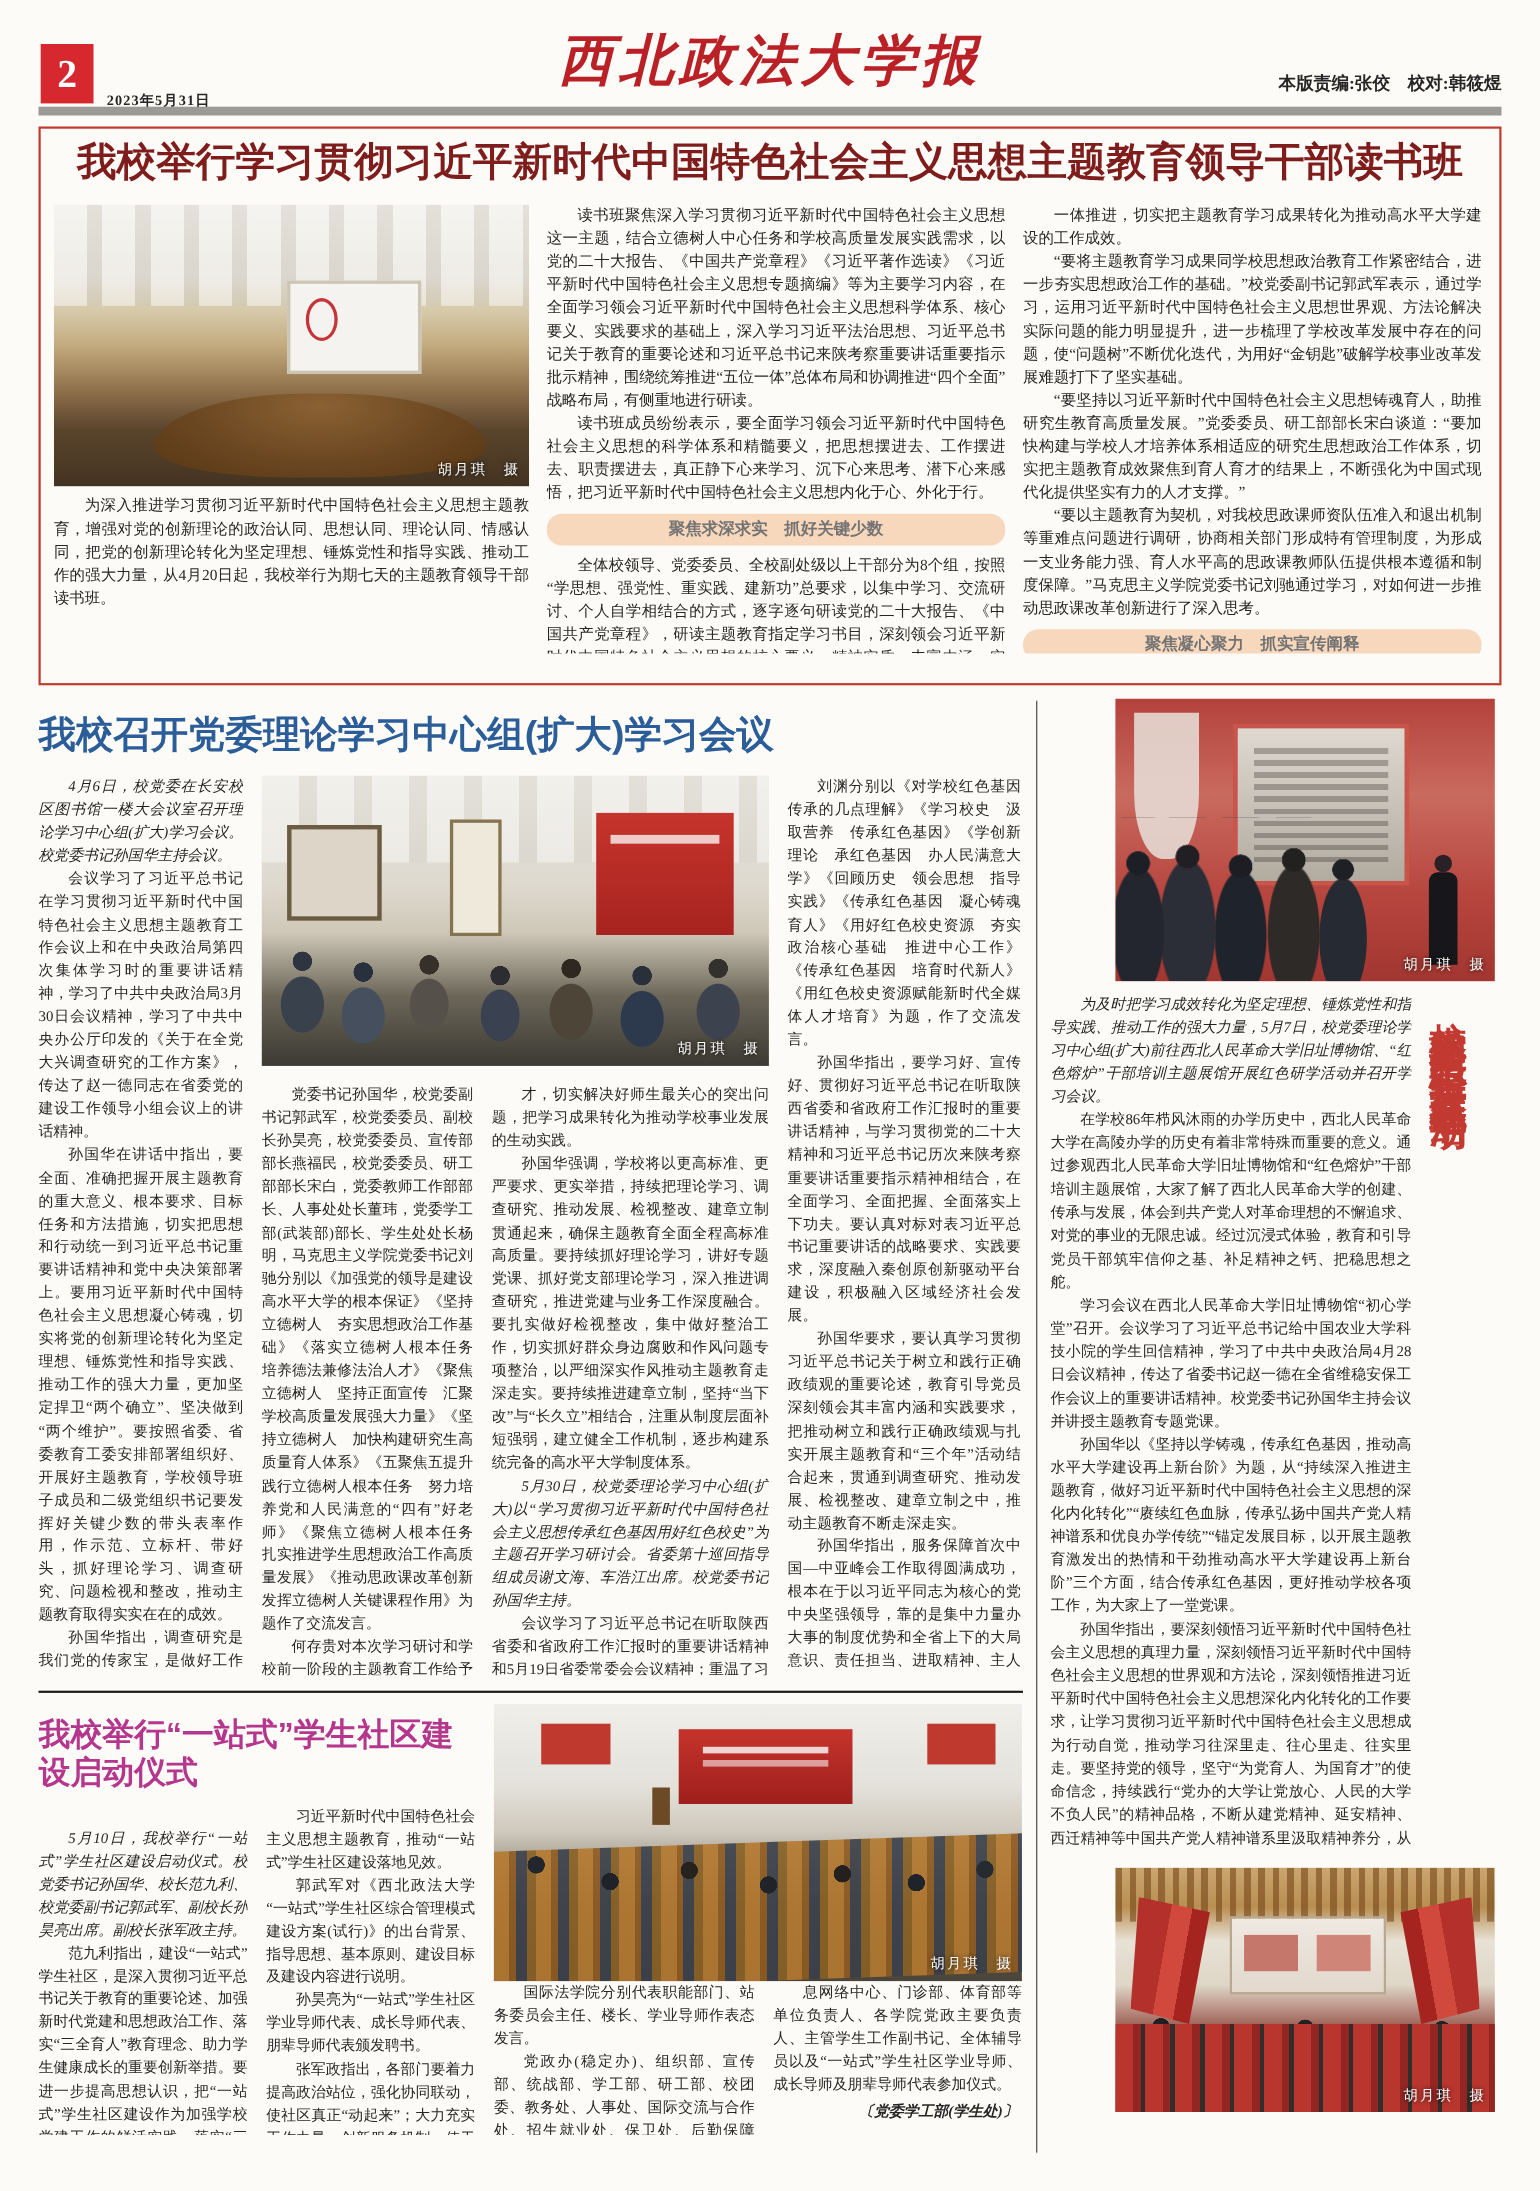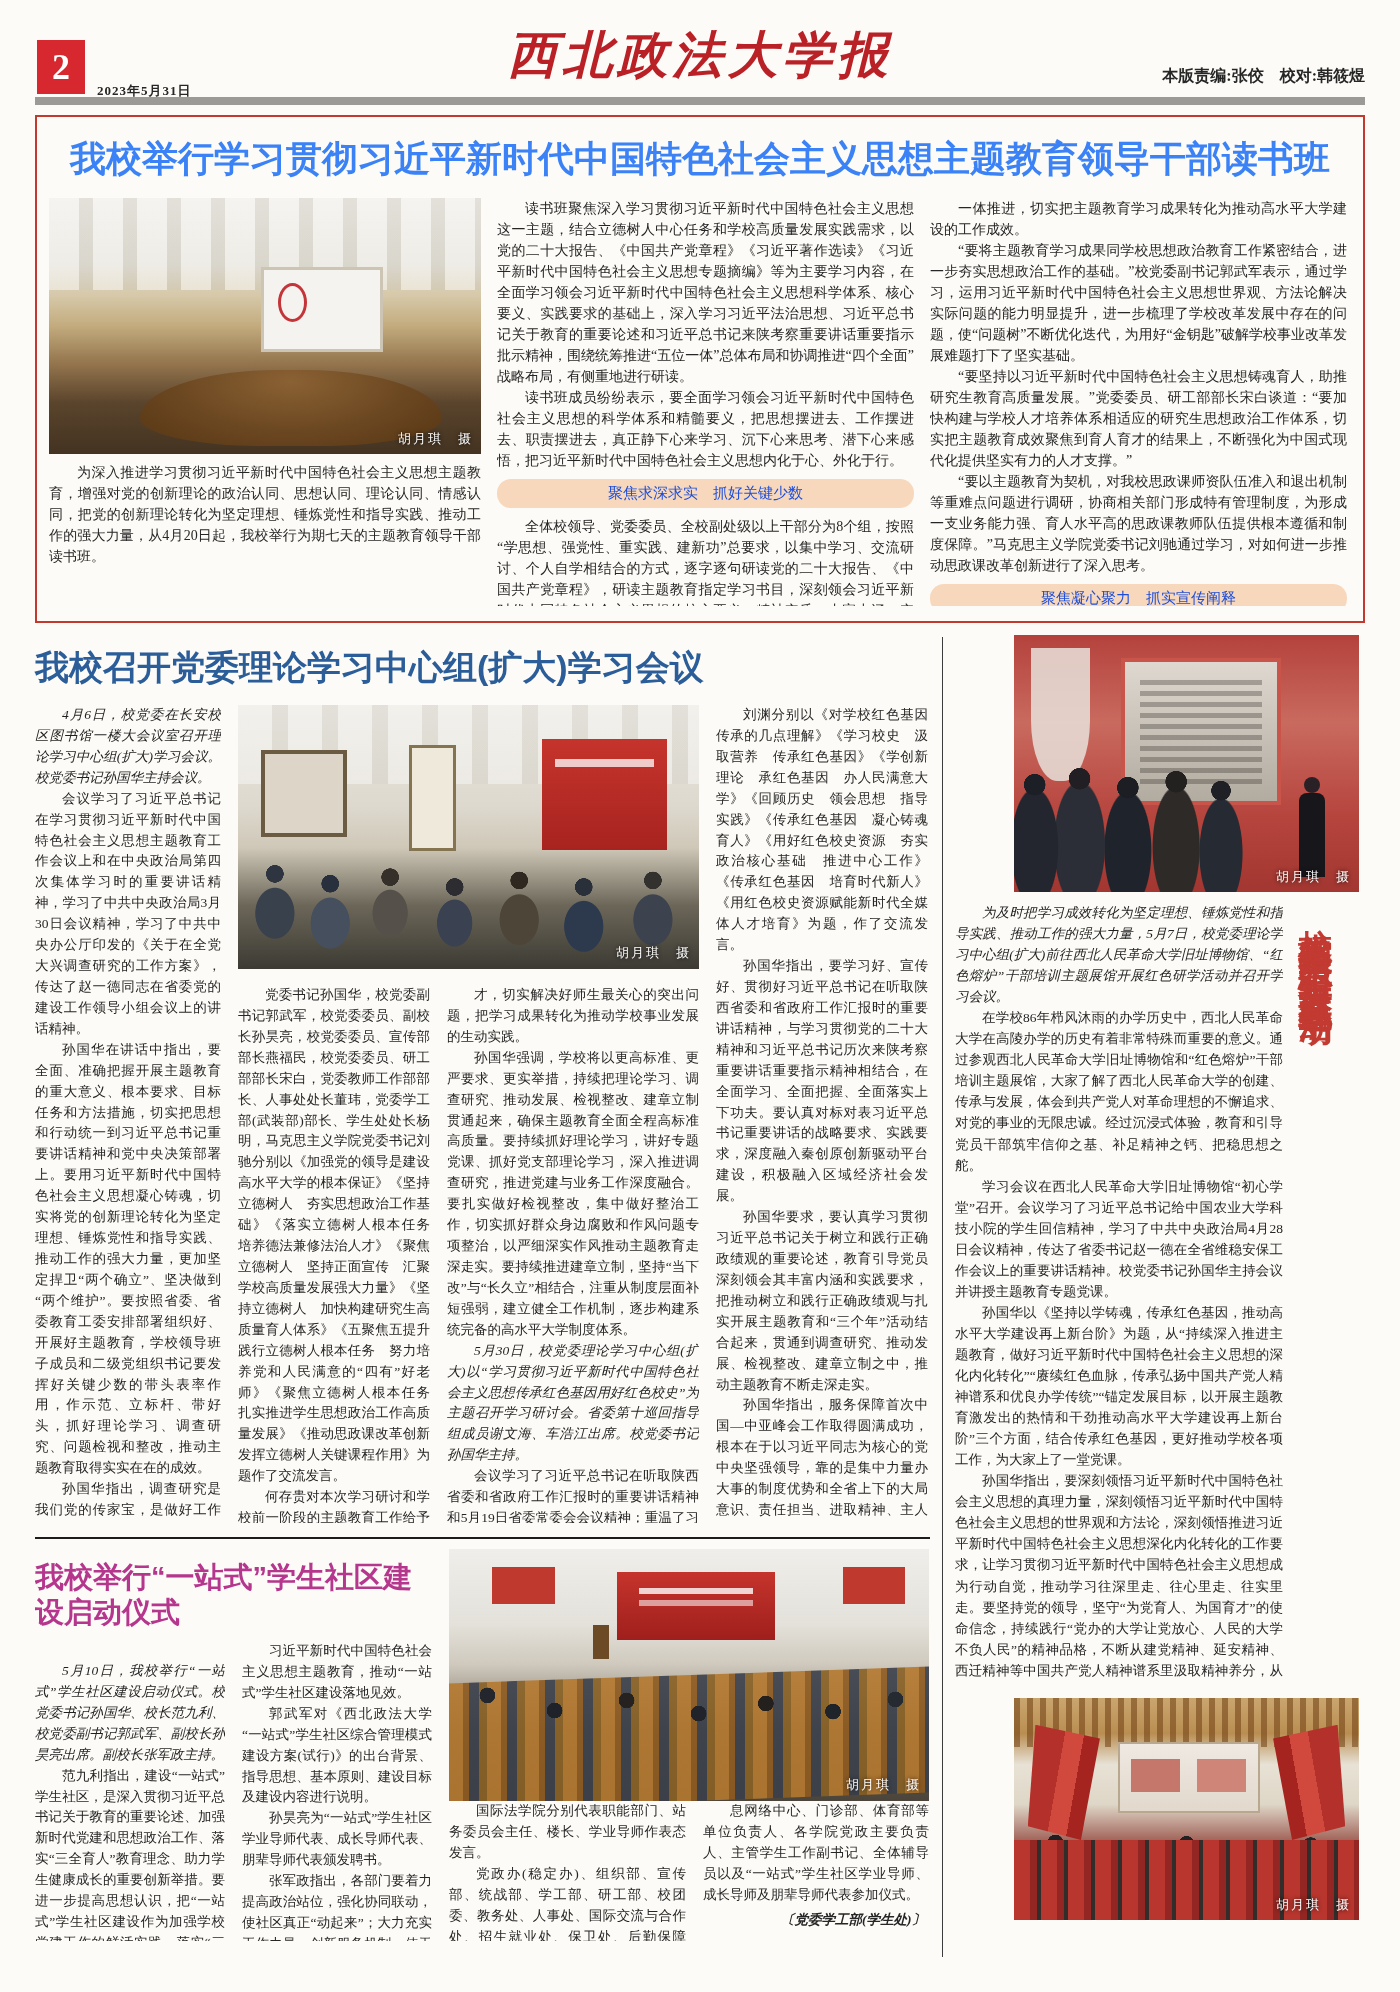--- a/index.html
+++ b/index.html
@@ -13,29 +13,29 @@
           font-family:"Liberation Serif",serif;font-weight:bold;font-size:36px;line-height:54px;text-align:center;}
   .issuedate{position:absolute;left:62px;top:82px;font-size:13px;font-weight:bold;letter-spacing:1px;}
   .masthead{position:absolute;left:0;right:0;top:22px;text-align:center;font-size:50px;color:#ba2127;
             font-weight:bold;font-style:italic;letter-spacing:5px;}
   .editors{position:absolute;right:0;top:66px;font-size:16px;font-weight:bold;}
   .graybar{position:absolute;left:0;right:0;top:97px;height:8px;background:#9b9a97;}
 
   
   .para{margin:0;text-indent:2em;text-align:justify;}
   .kai{font-style:italic;color:#1f1f1f;}
-  .subhead{text-indent:0;text-align:center;background:#f8d8bc;color:#1d4ed8;font-weight:normal;
+  .subhead{text-indent:0;text-align:center;background:#f8d8bc;color:#737373;font-weight:bold;
            font-family:"Liberation Sans",sans-serif;padding:3px 0;margin:8px 0;font-size:15px;border-radius:14px;}
   .credit{text-indent:0;text-align:right;font-style:italic;font-weight:bold;padding-right:4px;margin-top:4px;}
   .col{overflow:hidden;}
 
   
   .art1{margin-top:9px;border:2px solid #c2392e;height:508px;box-sizing:border-box;padding:6px 12px 10px;}
-  .art1-title{font-family:"Liberation Sans",sans-serif;font-weight:bold;font-size:36px;color:#3b82f6;
-              text-align:center;margin:12px 0 14px;white-space:nowrap;letter-spacing:0;}
+  .art1-title{font-family:"Liberation Sans",sans-serif;font-weight:bold;font-size:36px;color:#7f1d1d;
+              text-align:center;margin:0 0 14px;white-space:nowrap;letter-spacing:0;}
   .art1-cols{display:flex;gap:16px;height:408px;overflow:hidden;font-size:14px;line-height:1.5;}
   .a1-left{width:432px;}.a1-mid{width:417px;}.a1-right{width:417px;}
 
   
   .mid{display:flex;margin-top:12px;height:1322px;}
   .leftzone{width:895px;}
   .vrule{width:1px;background:#3c3c3c;margin:2px 12px 0 12px;}
   .art3{width:404px;overflow:hidden;}
 
   

